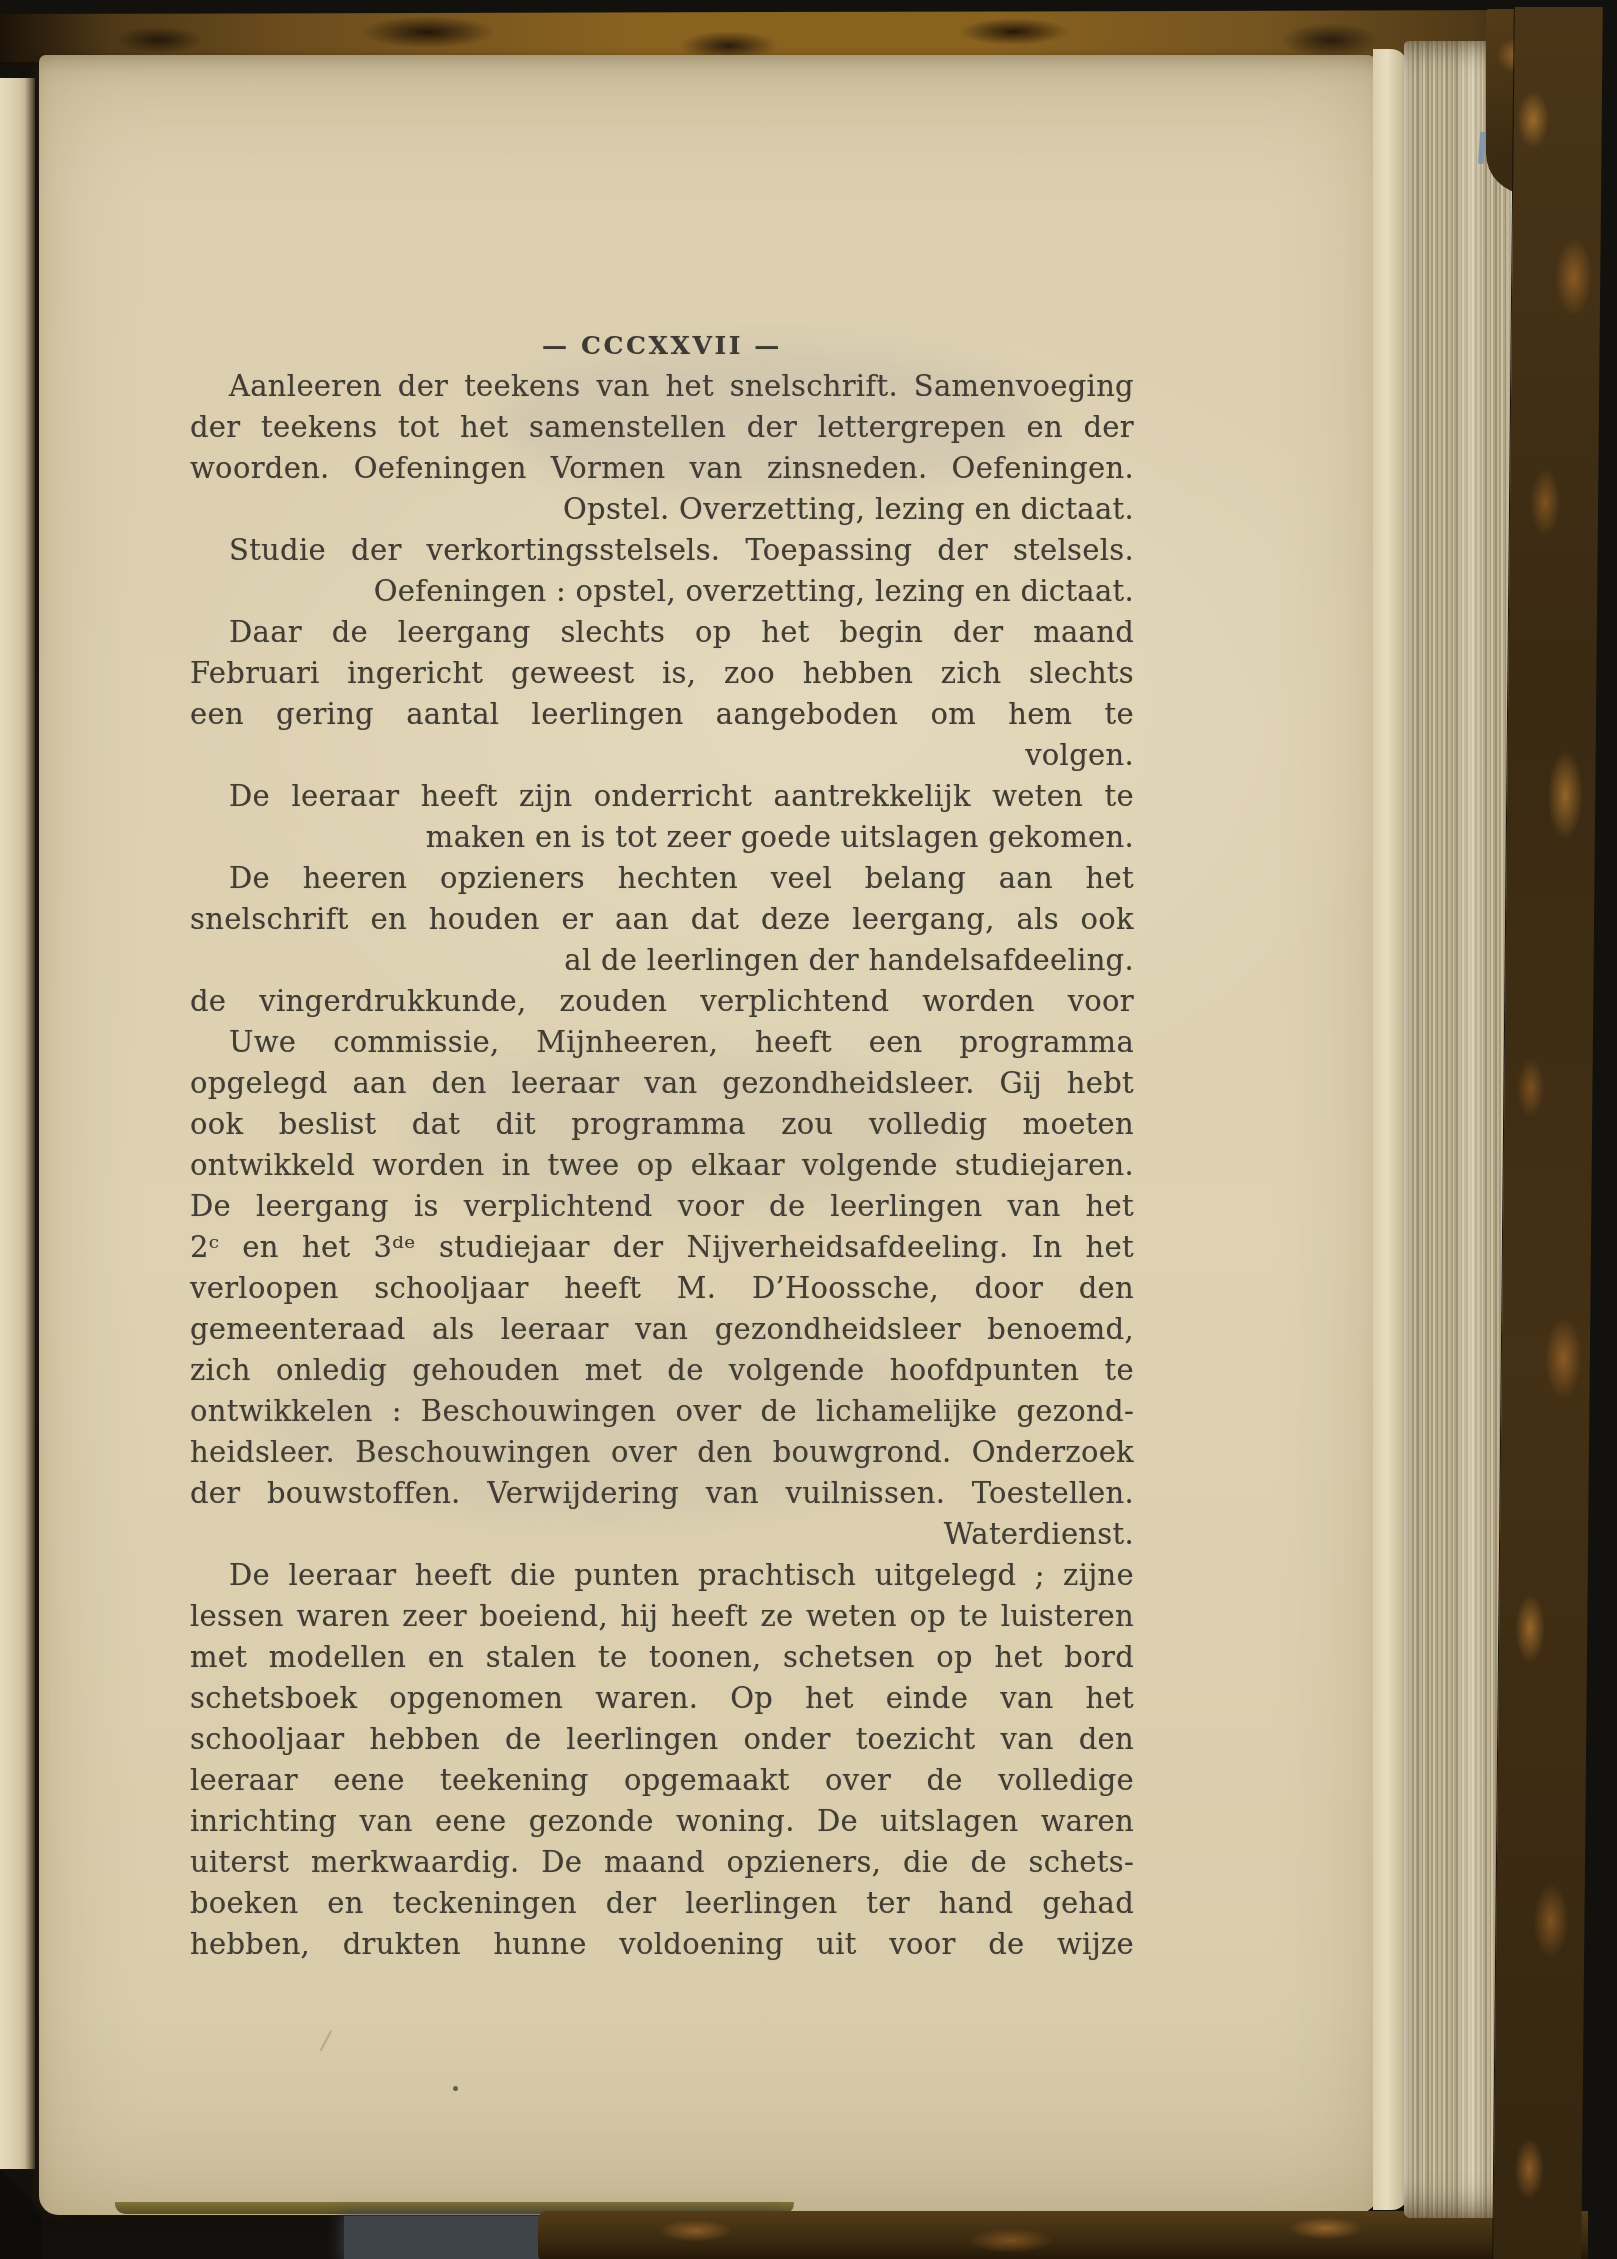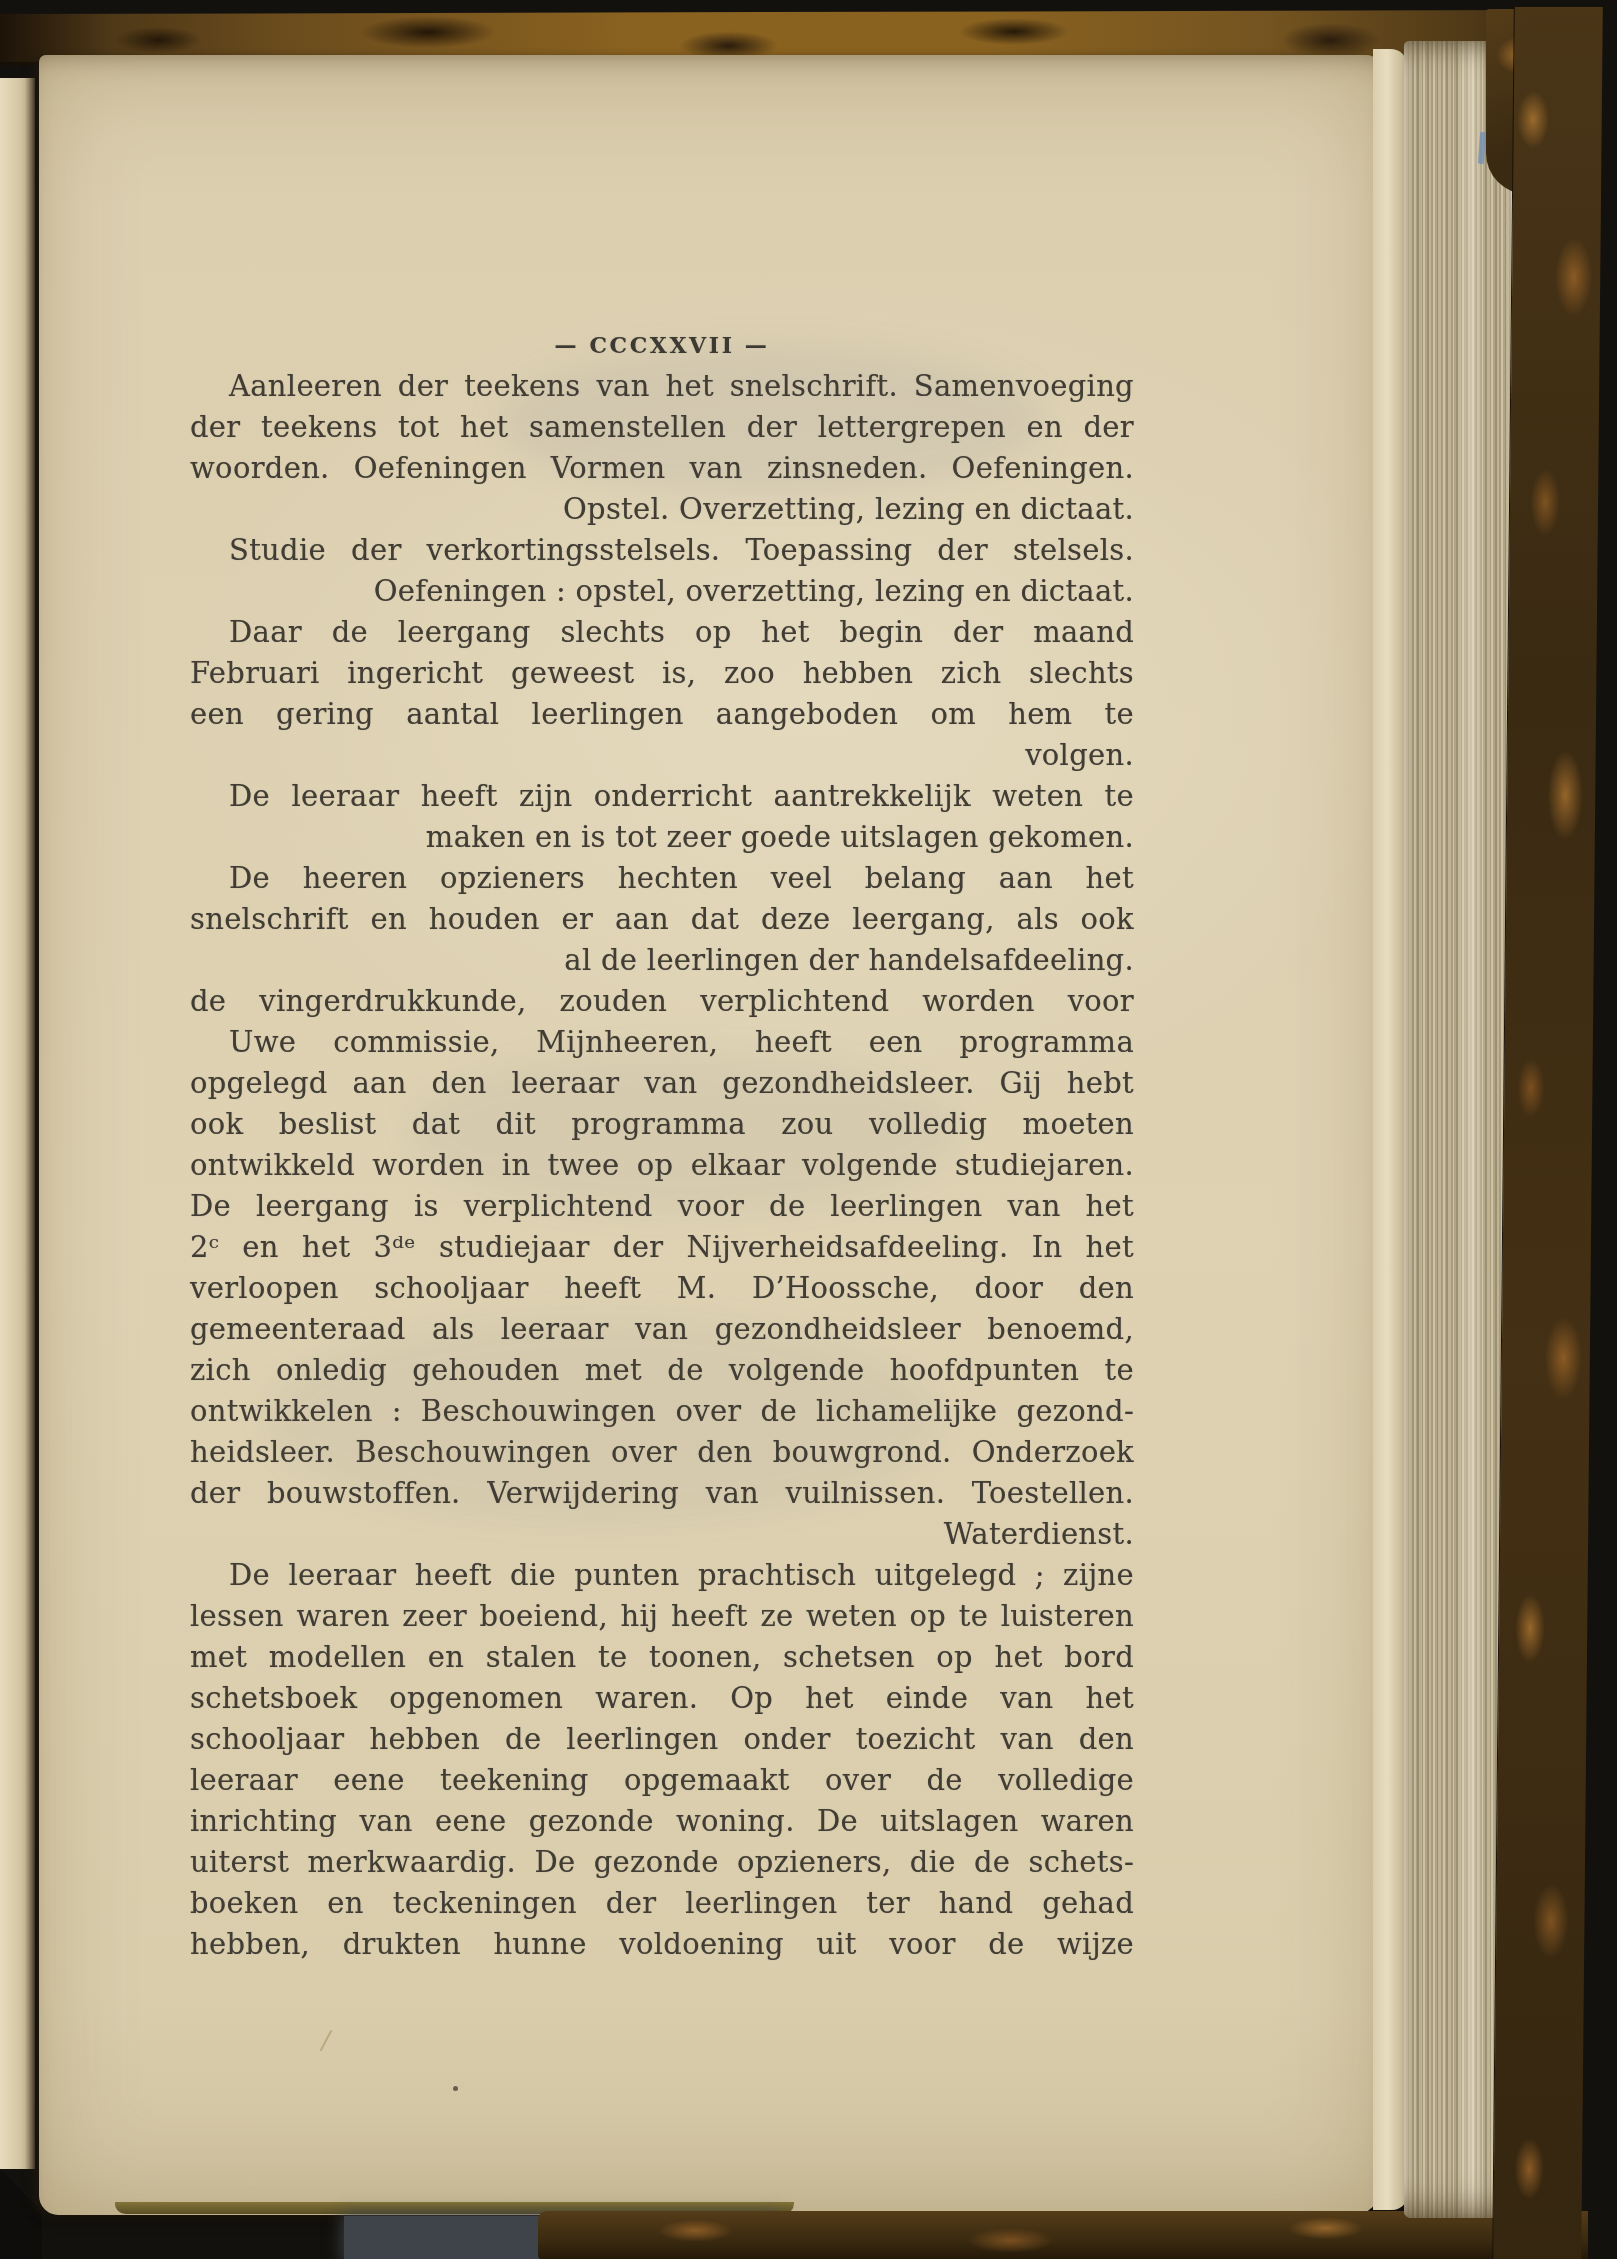--- a/index.html
+++ b/index.html
@@ -132,21 +132,21 @@
 
   
   .text-col{
     position:absolute;left:151px;top:270px;width:944px;
     color:#413d35;
     font-size:29px;line-height:41px;letter-spacing:0.3px;
     text-shadow:0 0 0.9px rgba(65,61,53,.38);
   }
   .hdr{
     height:41px;line-height:41px;text-align:center;
-    font-size:22px;font-weight:bold;letter-spacing:2.6px;color:#3c3a33;
+    font-size:25px;font-weight:bold;letter-spacing:2.6px;color:#3c3a33;
   }
   .ln{height:41px;white-space:nowrap;}
   .j{text-align:justify;text-align-last:justify;white-space:normal;}
   .l{text-align:right;white-space:normal;}
   .in{text-indent:39px;}
 </style>
 </head>
 <body>
 
 <div class="book">
@@ -198,21 +198,21 @@
       <div class="ln j">der bouwstoffen. Verwijdering van vuilnissen. Toestellen.</div>
       <div class="ln l">Waterdienst.</div>
 
       <div class="ln j in">De leeraar heeft die punten prachtisch uitgelegd ; zijne</div>
       <div class="ln j">lessen waren zeer boeiend, hij heeft ze weten op te luisteren</div>
       <div class="ln j">met modellen en stalen te toonen, schetsen op het bord</div>
       <div class="ln j">schetsboek opgenomen waren. Op het einde van het</div>
       <div class="ln j">schooljaar hebben de leerlingen onder toezicht van den</div>
       <div class="ln j">leeraar eene teekening opgemaakt over de volledige</div>
       <div class="ln j">inrichting van eene gezonde woning. De uitslagen waren</div>
-      <div class="ln j">uiterst merkwaardig. De gezonde opzieners, die de schets-</div>
+      <div class="ln j">uiterst merkwaardig. De maand opzieners, die de schets-</div>
       <div class="ln j">boeken en teckeningen der leerlingen ter hand gehad</div>
       <div class="ln j">hebben, drukten hunne voldoening uit voor de wijze</div>
     </div>
   </div>
 
   <div class="fold"></div>
   <div class="olive-edge"></div>
   <div class="bottom-gray"></div>
   <div class="bottom-leather"></div>
   <div class="fore-edge"></div>

